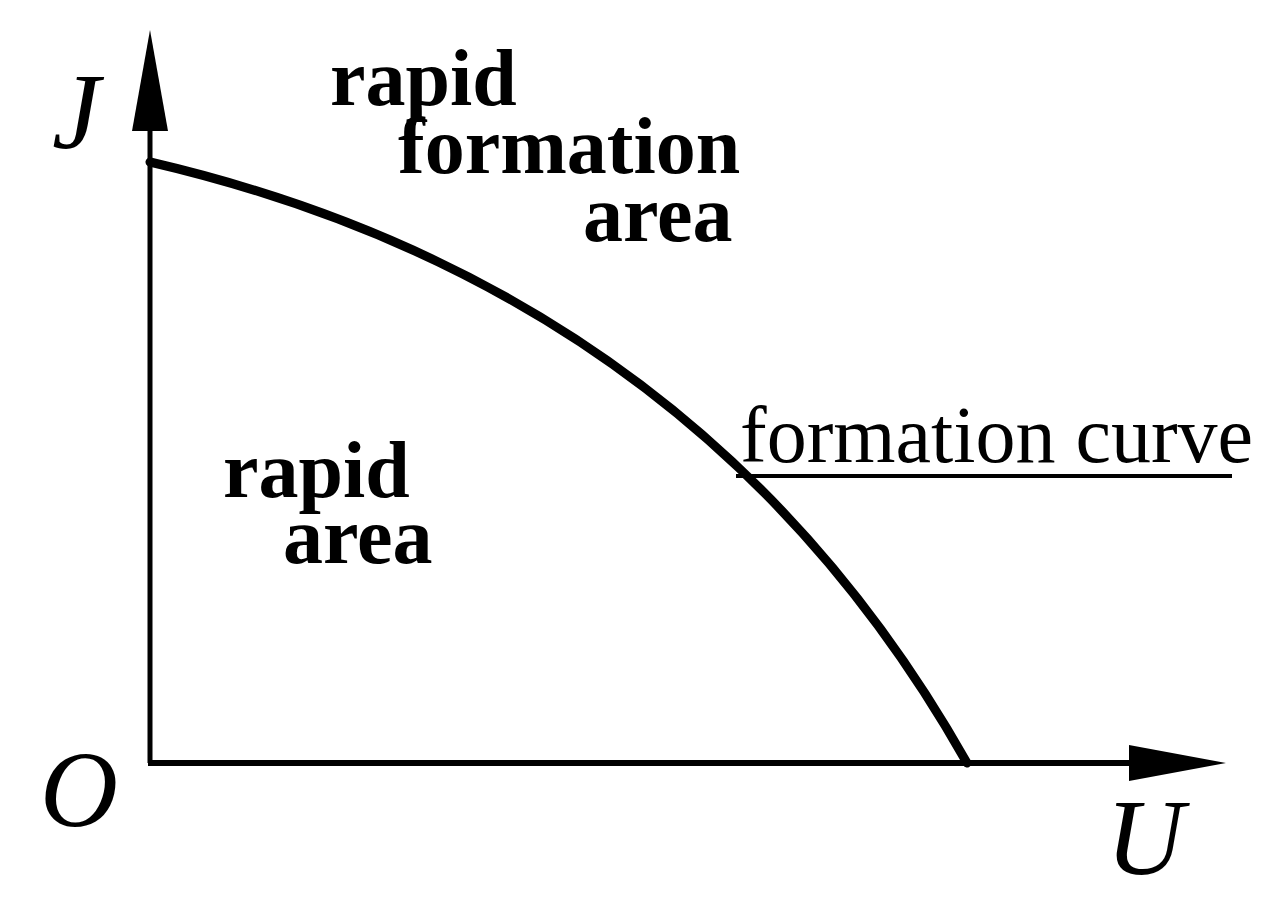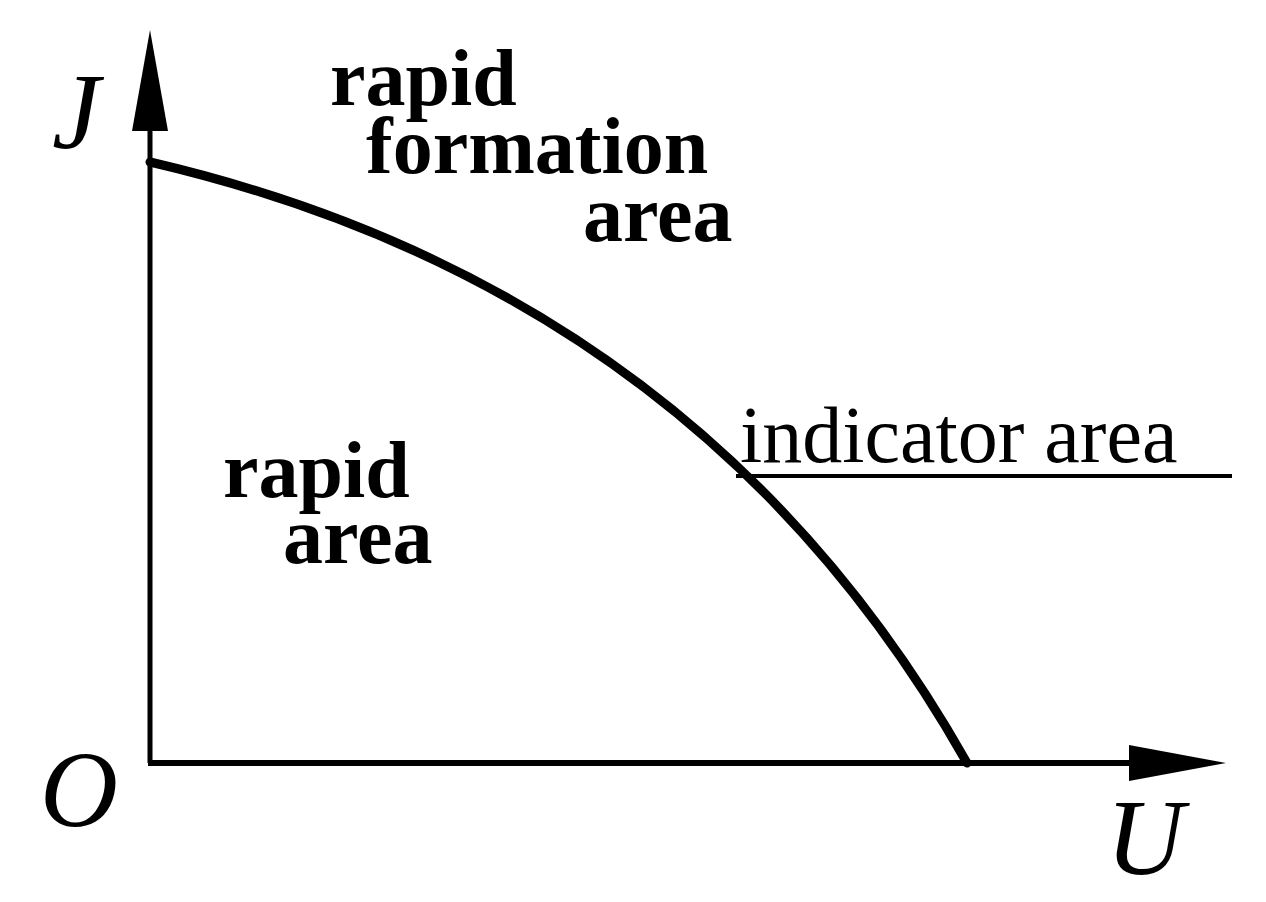--- a/index.html
+++ b/index.html
@@ -41,21 +41,21 @@
   .axis-lbl-u { left: 1106px; top: 784px; }
 
   .region-lbl {
     font-size: 80px;
     line-height: 68px;
     font-weight: bold;
   }
   .region-lbl .line { white-space: nowrap; }
 
   .region-formation { left: 330px; top: 44px; }
-  .region-formation .line:nth-child(2) { margin-left: 36px; }
+  .region-formation .line:nth-child(2) { margin-left: 68px; }
   .region-formation .line:nth-child(3) { margin-left: 253px; }
 
   .region-suppression { left: 223px; top: 437px; line-height: 66px; }
   .region-suppression .line:nth-child(2) { margin-left: 60px; }
   .region-suppression .line:nth-child(3) { margin-left: 317px; }
 
   .curve-lbl {
     left: 740px;
     top: 395px;
     font-size: 80px;
@@ -90,15 +90,15 @@
     <div class="line">rapid</div>
     <div class="line">formation</div>
     <div class="line">area</div>
   </div>
 
   <div class="lbl region-lbl region-suppression">
     <div class="line">rapid</div>
     <div class="line">area</div>
   </div>
 
-  <div class="lbl curve-lbl">indicator area</div>
+  <div class="lbl curve-lbl">formation curve</div>
 
 </div>
 
 </body></html>

